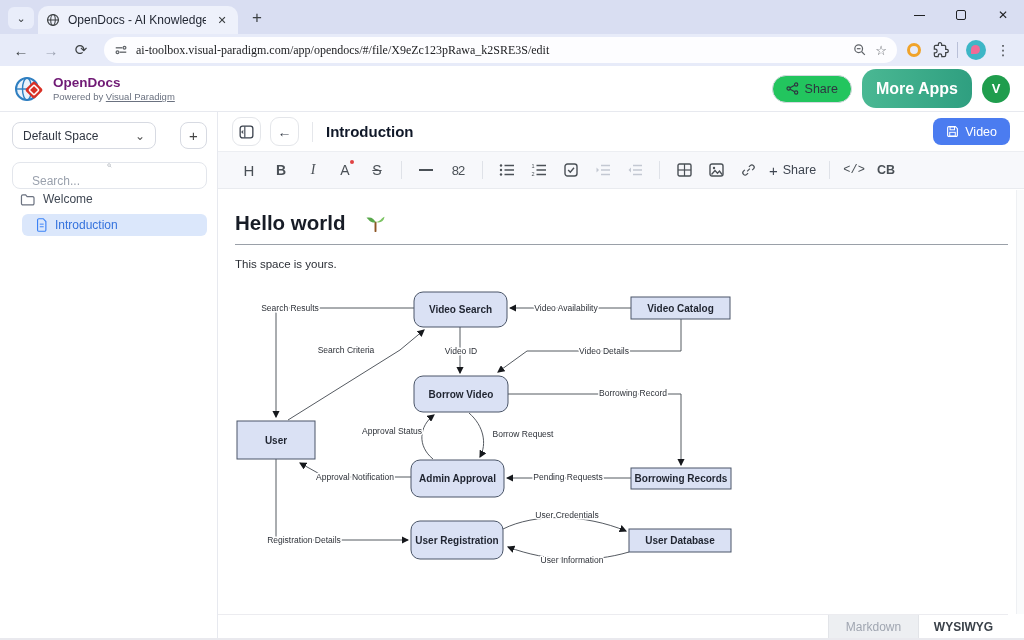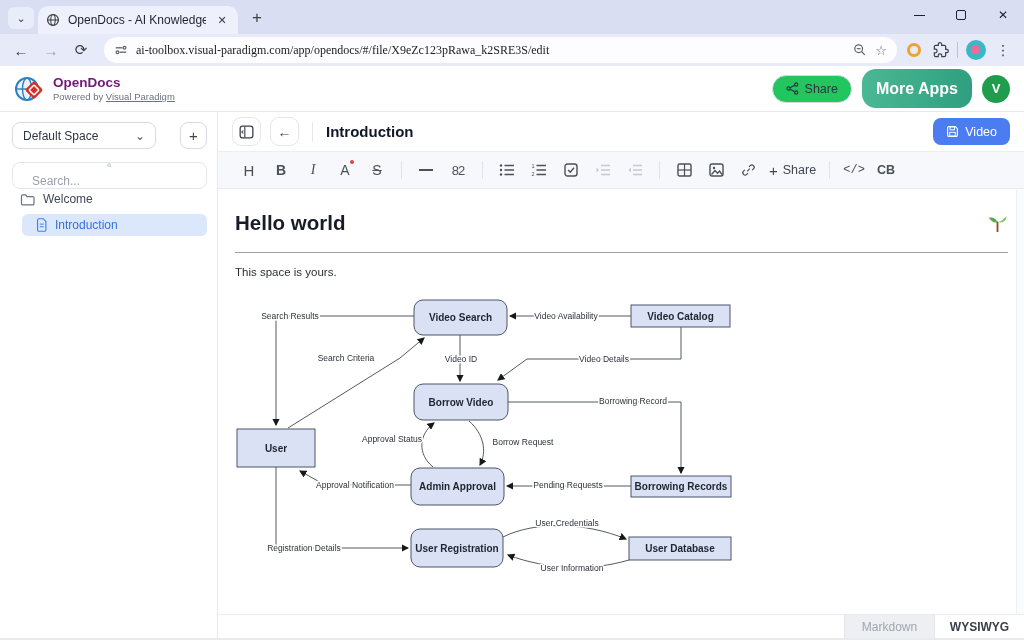--- a/index.html
+++ b/index.html
@@ -75,30 +75,30 @@
   .g-s { font-size:14px; text-decoration:line-through; }
   .g-hr { width:14px; height:1.5px; background:#4a5056; }
   .g-q { font-size:13px; letter-spacing:-1px; }
   .g-code { font-size:12px; font-family:"Liberation Mono",monospace; }
   .g-cb { font-size:12.5px; font-weight:600; }
   .tb-insert { display:flex; align-items:center; gap:5px; font-size:12.5px; color:#3f4651; }
   .tb-insert .plus { font-size:15px; }
 
   .doc { position:absolute; top:78px; left:0; right:8px; bottom:26px; background:#fff; overflow:hidden; }
   .doc-scroll { position:absolute; top:78px; right:0; width:8px; bottom:26px; background:#fafbfc; border-left:1px solid #eef0f3; }
-  .doc h1 { margin:21px 8px 0 17px; font-size:20.5px; font-weight:bold; color:#171c26; padding-bottom:17px; border-bottom:1px solid #9aa0a8; display:flex; align-items:center; gap:20px;justify-content:space-between; }
+  .doc h1 { margin:21px 8px 0 17px; font-size:20.5px; font-weight:bold; color:#171c26; padding-bottom:9px; border-bottom:1px solid #9aa0a8; display:flex; align-items:center; gap:20px; }
   .doc p { margin:13px 17px 16px; font-size:11.5px; color:#2b2f36; }
   .dfd { display:block; margin:3px 0 0 12px; }
 
   .dfd-node { fill:#dae1f4; stroke:#4a5568; stroke-width:1; }
   .dfd-node-label { font-size:10px; font-weight:bold; fill:#1f2430; text-anchor:middle; font-family:"Liberation Sans",sans-serif; }
   .dfd-edge { fill:none; stroke:#555a61; stroke-width:1; }
   .dfd-edge-label { font-size:8.5px; fill:#2d3138; text-anchor:middle; font-family:"Liberation Sans",sans-serif; paint-order:stroke; stroke:#ffffff; stroke-width:3px; stroke-linejoin:round; }
 
-  .statusbar { position:absolute; left:0; right:0; bottom:2px; height:24px; background:#fff; border-top:1px solid #ececf0; display:flex; justify-content:flex-end; }
+  .statusbar { position:absolute; left:0; right:16px; bottom:2px; height:24px; background:#fff; border-top:1px solid #ececf0; display:flex; justify-content:flex-end; }
   .mode-tab { width:90px; display:flex; align-items:center; justify-content:center; font-size:12px; cursor:pointer; }
   .mode-markdown { background:#edeff2; color:#a0a6b1; border-left:1px solid #e2e4e8; }
   .mode-wysiwyg { background:#fff; color:#3a4149; font-weight:bold; border-left:1px solid #e2e4e8; }
   .bottom-edge { position:absolute; left:0; right:0; bottom:0; height:2px; background:#e9e9ee; }
 
   svg.ic { display:block; }
 </style>
 </head>
 <body>
 

